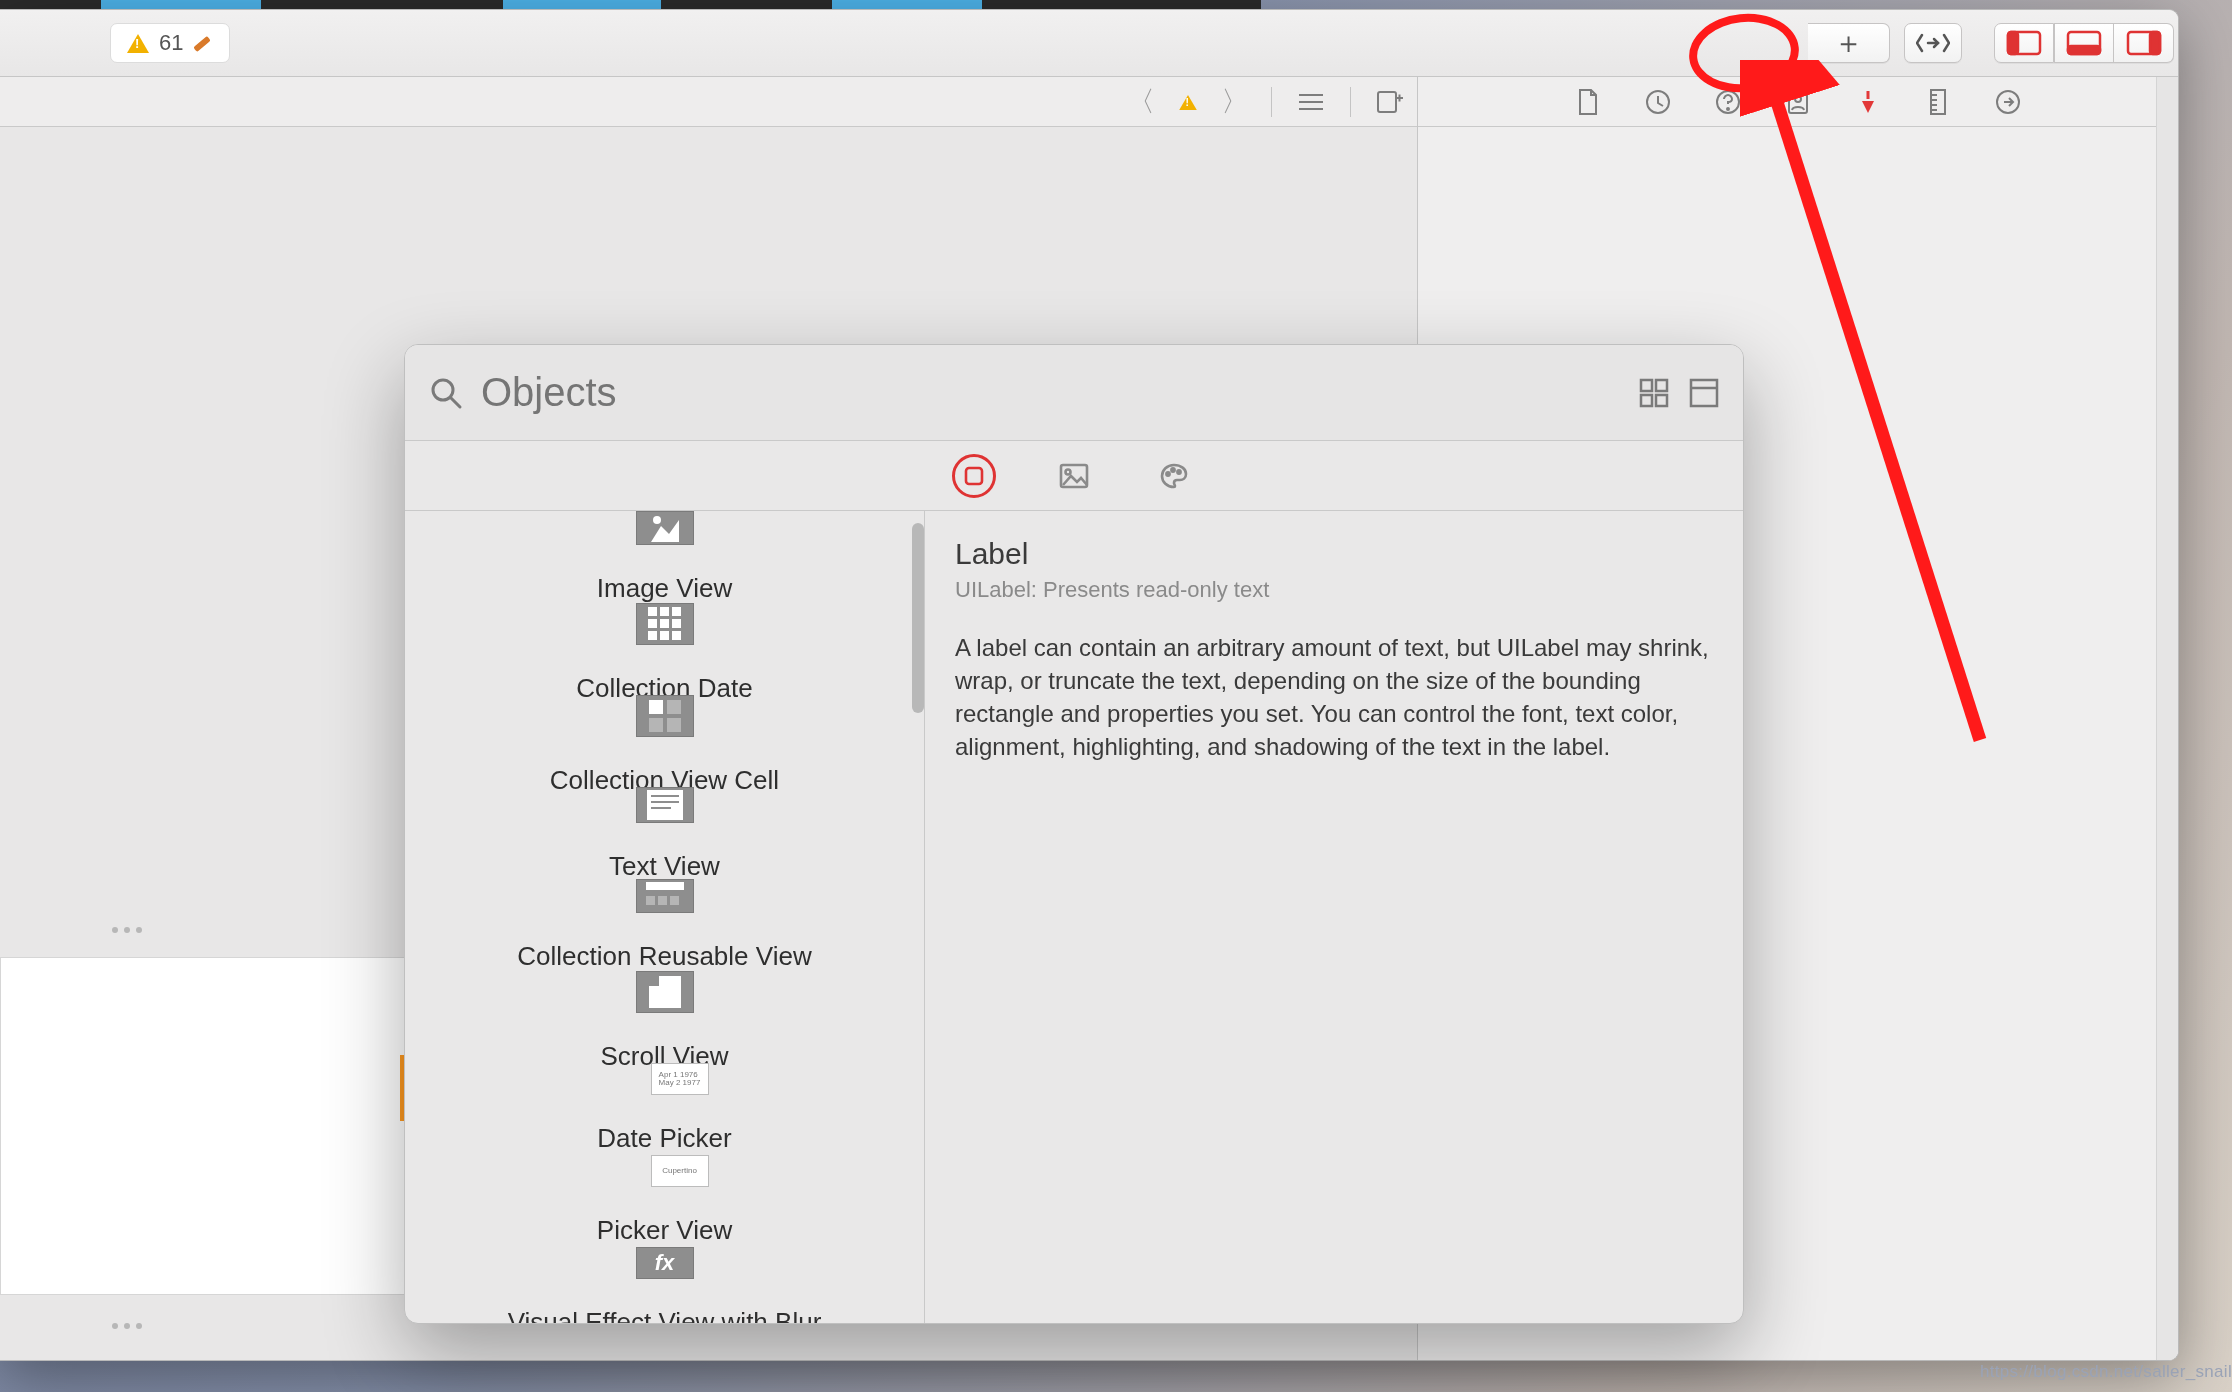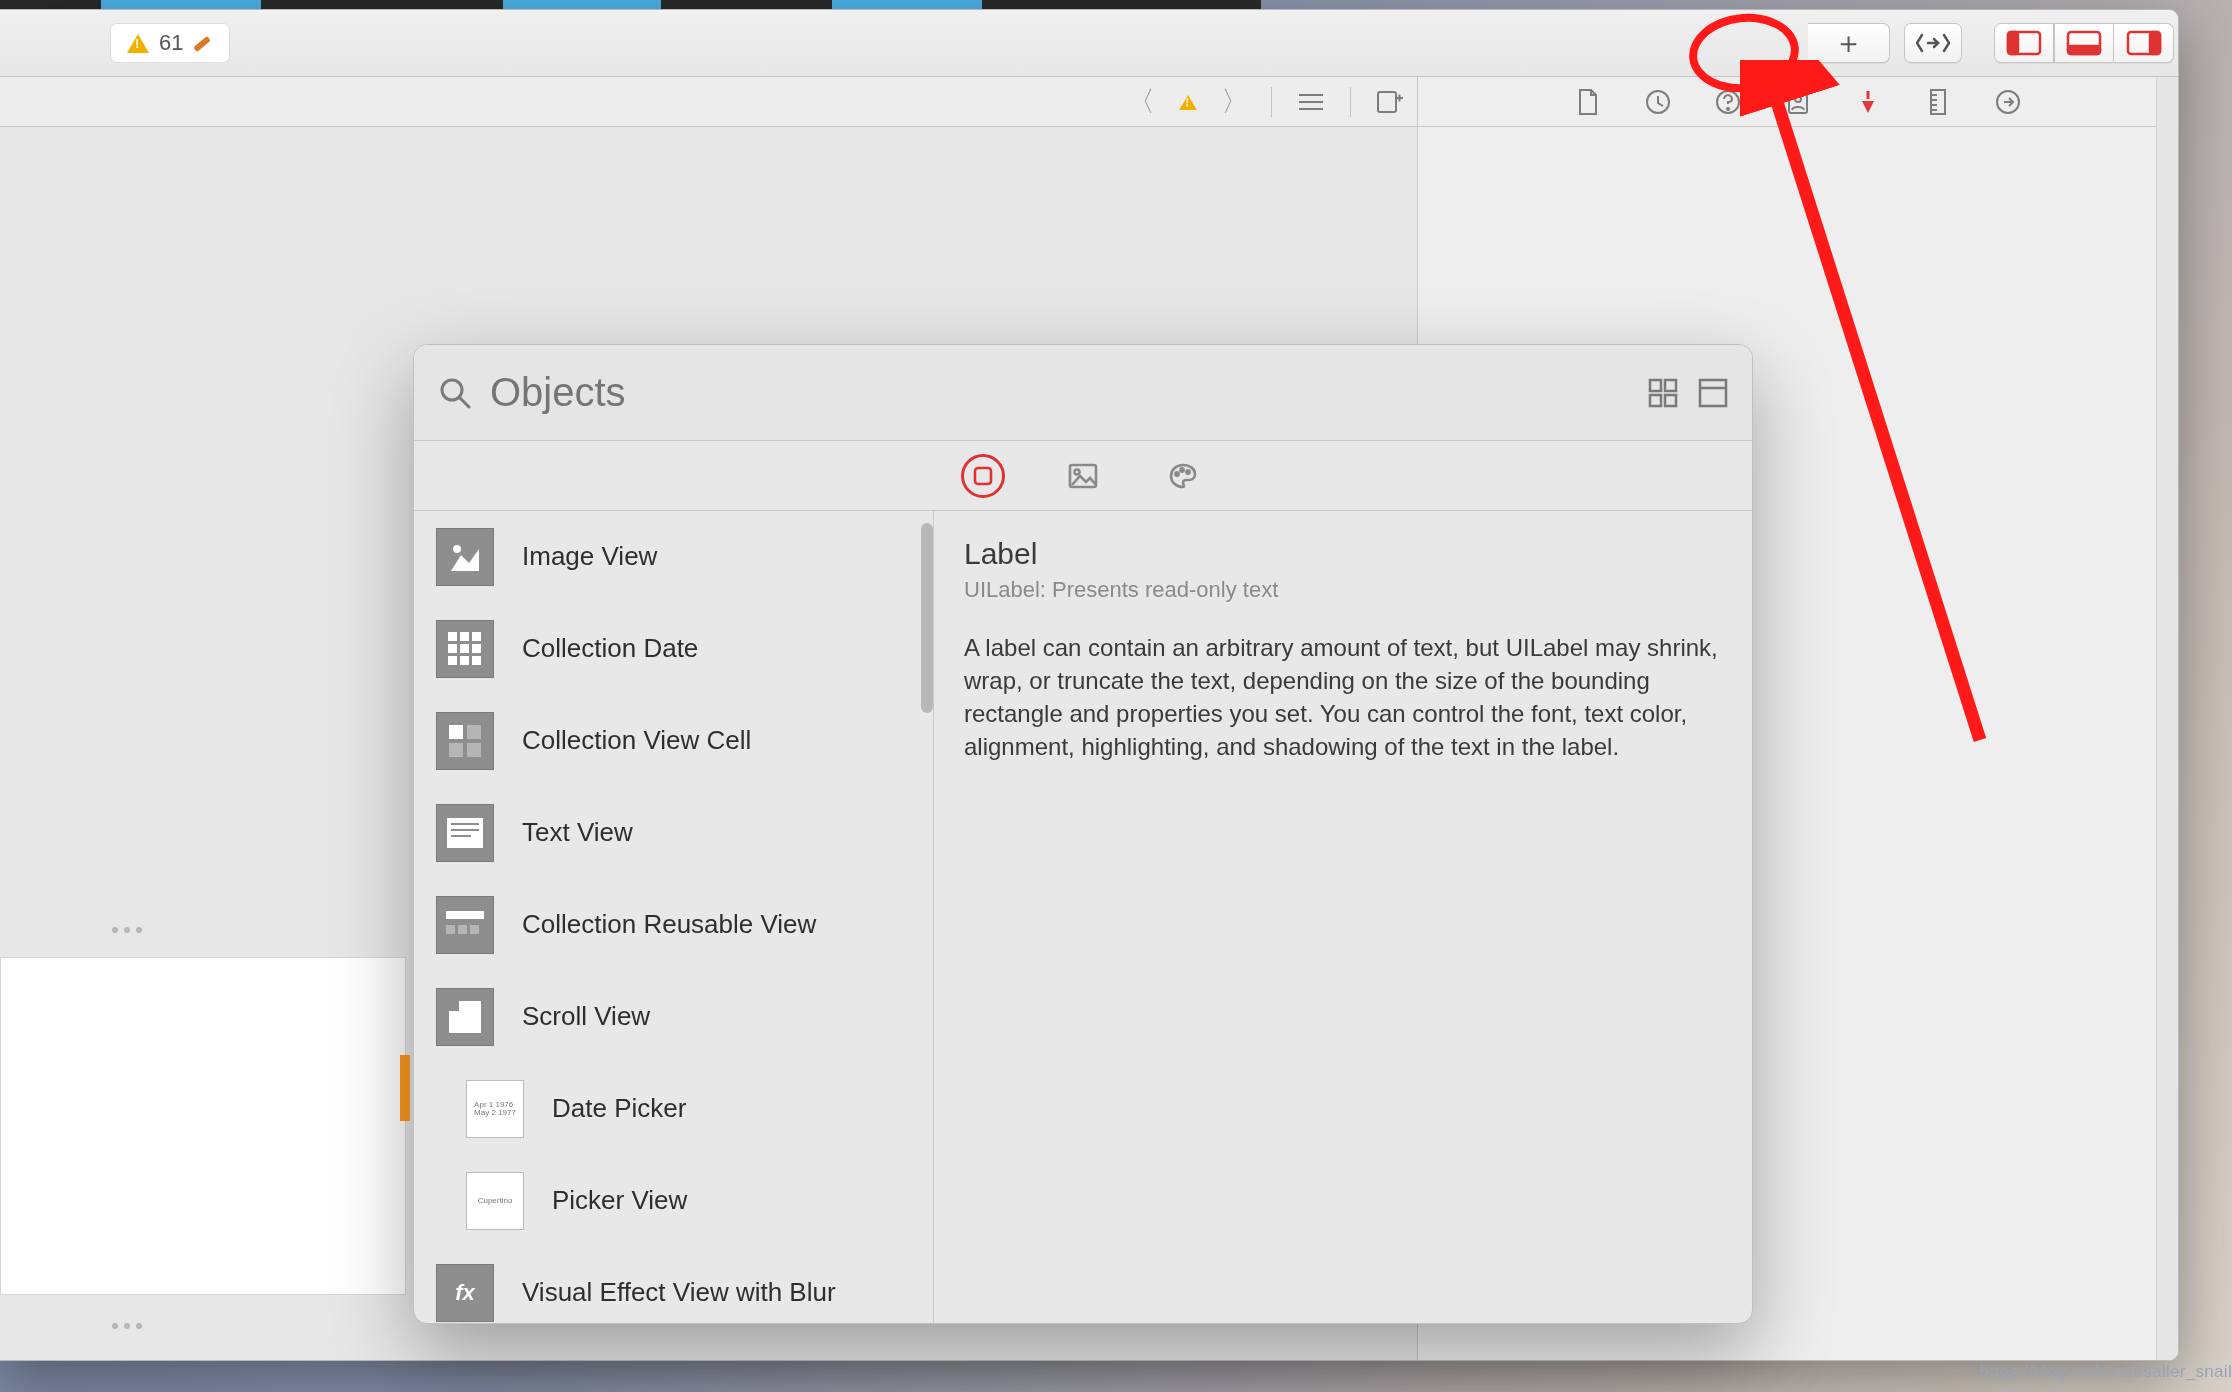--- a/index.html
+++ b/index.html
@@ -61,37 +61,37 @@
 
   
   .inspector{ width:761px; background:#efeeee; border-left:1px solid #c6c6c6; position:relative;}
   .insp-tabs{ height:50px; border-bottom:1px solid #c9c9c9; display:flex; align-items:center; justify-content:center; gap:40px;}
   .insp-tabs .t{ width:30px; height:30px; display:flex; align-items:center; justify-content:center;}
   .insp-tabs svg{ stroke:#7d7d7d; fill:none; stroke-width:2;}
   .insp-tabs .active svg{ stroke:#e23838; fill:#e23838;}
   .thin-rail{ position:absolute; right:0; top:0; bottom:0; width:22px; background:#e6e5e5; border-left:1px solid #d4d4d4;}
 
   
-  .lib{ position:absolute; left:413px; top:344px; width:1340px; height:980px; background:#e9e8e8; border:1px solid #bfbfbf; border-radius:14px; box-shadow:0 30px 80px rgba(0,0,0,.32); overflow:hidden;}
+  .lib{ position:absolute; left:404px; top:344px; width:1340px; height:980px; background:#e9e8e8; border:1px solid #bfbfbf; border-radius:14px; box-shadow:0 30px 80px rgba(0,0,0,.32); overflow:hidden;}
   .lib-head{ height:96px; border-bottom:1px solid #c9c9c9; display:flex; align-items:center; padding:0 24px; gap:18px; background:#e6e5e5;}
   .search-icon{ width:34px; height:34px;}
   .lib-search{ flex:1; border:none; background:transparent; font-size:40px; color:#9a9a9a; outline:none;}
   .view-toggle{ display:flex; gap:20px;}
   .sq4{ width:30px; height:30px;}
   .lib-cat{ height:70px; border-bottom:1px solid #c9c9c9; display:flex; align-items:center; justify-content:center; gap:56px;}
   .cat{ width:44px; height:44px; border-radius:50%; display:flex; align-items:center; justify-content:center;}
   .cat svg{ stroke:#8a8a8a; fill:none; stroke-width:2.6;}
   .cat.active{ border:3px solid #df3333;}
   .cat.active svg{ stroke:#df3333;}
 
   .lib-body{ display:flex; height:calc(100% - 166px);}
   .obj-list{ width:520px; border-right:1px solid #c9c9c9; overflow:hidden; position:relative;}
   .obj-list::-webkit-scrollbar{display:none;}
   .obj-scroll{ position:absolute; right:0; top:12px; width:12px; height:190px; background:#b8b8b8; border-radius:6px;}
-  .obj-item{ display:flex; align-items:center; gap:28px; height:92px; padding:0 22px; border-bottom:1px solid transparent;}
+  .obj-item{ display:flex; align-items:center; gap:28px; height:92px; padding:0 22px; border-bottom:1px solid transparent;flex-direction:column;}
   .obj-item .thumb{ width:58px; height:58px; background:#8e8e8e; border:1px solid #7a7a7a; display:flex; align-items:center; justify-content:center; color:#fff;}
   .obj-item .thumb.white{ background:#fff; border:1px solid #bcbcbc; color:#888;margin-left:30px;}
   .obj-item .thumb svg{ fill:#fff;}
   .obj-item .lbl{ font-size:26px; color:#2e2e2e; font-weight:500;}
 
   .detail{ flex:1; padding:26px 30px; color:#3a3a3a; position:relative;}
   .detail h2{ font-size:30px; font-weight:400; margin-bottom:6px;}
   .detail .sub{ font-size:22px; color:#8a8a8a; margin-bottom:28px;}
   .detail p{ font-size:24px; line-height:1.38;}
 

